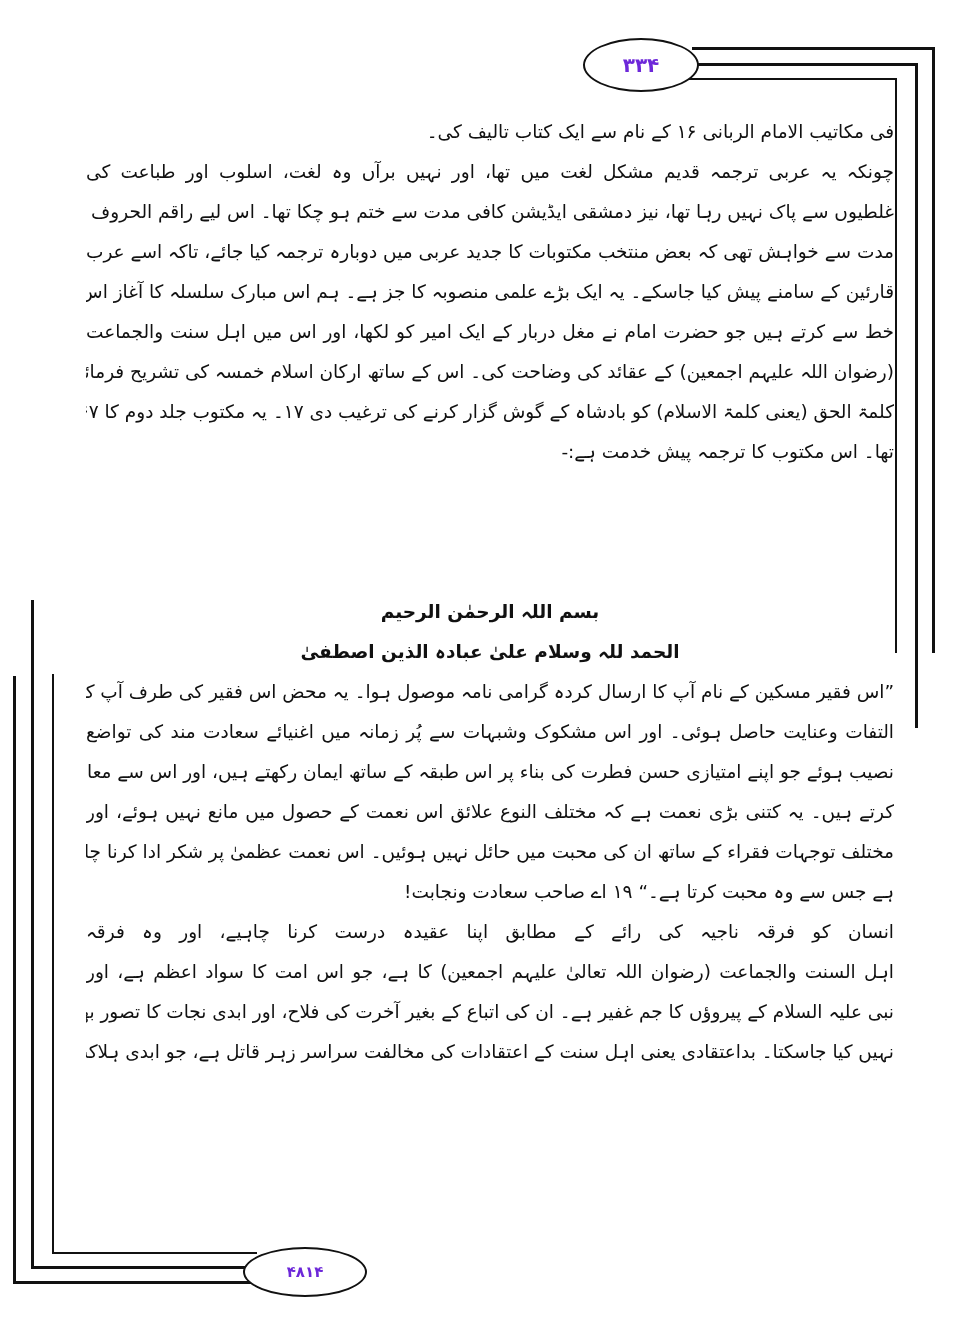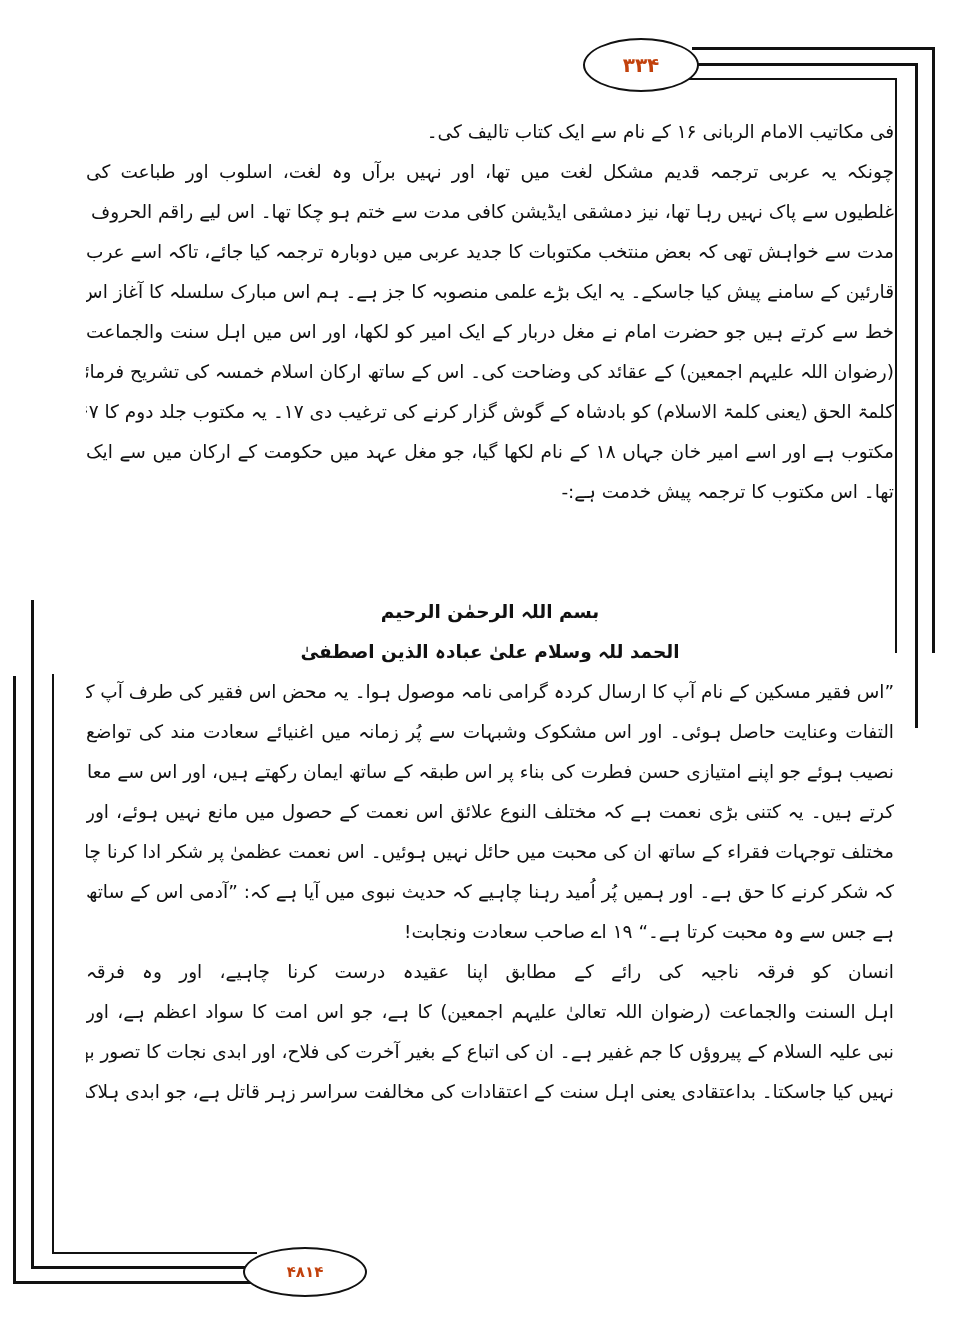--- a/index.html
+++ b/index.html
@@ -5,21 +5,21 @@
     html, body { margin: 0; padding: 0; }
     body {
       width: 960px; height: 1321px; position: relative; overflow: hidden;
       background: #ffffff; color: #111;
       font-family: "DejaVu Sans", sans-serif;
     }
     .frame-line { position: absolute; background: #111; }
     .oval {
       position: absolute; border: 2px solid #111; border-radius: 50%;
       background: #fff; display: flex; align-items: center; justify-content: center;
-      font-family: "DejaVu Sans", sans-serif; font-weight: bold; color: #c2410c;
+      font-family: "DejaVu Sans", sans-serif; font-weight: bold; color: #6d28d9;
     }
     .oval-top { left: 583px; top: 38px; width: 112px; height: 50px; font-size: 20px; letter-spacing: 1px; }
     .oval-bottom { left: 243px; top: 1247px; width: 120px; height: 46px; font-size: 15px; }
     .text {
       position: absolute; left: 86px; width: 808px; direction: rtl; text-align: justify;
       font-family: "DejaVu Sans", sans-serif; font-size: 18.5px; line-height: 40px;
       text-align-last: right;
     }
     .line { display: block; height: 40px; white-space: nowrap; overflow: hidden; text-align: center; }
     .line.full { text-align: justify; text-align-last: justify; }
@@ -48,34 +48,32 @@
 
 <div class="text" style="top:112px;">
   <span class="line">فی مکاتیب الامام الربانی ۱۶ کے نام سے ایک کتاب تالیف کی۔</span>
   <span class="line full">چونکہ یہ عربی ترجمہ قدیم مشکل لغت میں تھا، اور نہیں برآں وہ لغت، اسلوب اور طباعت کی</span>
   <span class="line full">غلطیوں سے پاک نہیں رہا تھا، نیز دمشقی ایڈیشن کافی مدت سے ختم ہو چکا تھا۔ اس لیے راقم الحروف کی</span>
   <span class="line full">مدت سے خواہش تھی کہ بعض منتخب مکتوبات کا جدید عربی میں دوبارہ ترجمہ کیا جائے، تاکہ اسے عرب</span>
   <span class="line full">قارئین کے سامنے پیش کیا جاسکے۔ یہ ایک بڑے علمی منصوبہ کا جز ہے۔ ہم اس مبارک سلسلہ کا آغاز اس</span>
   <span class="line full">خط سے کرتے ہیں جو حضرت امام نے مغل دربار کے ایک امیر کو لکھا، اور اس میں اہل سنت والجماعت</span>
   <span class="line full">(رضوان اللہ علیہم اجمعین) کے عقائد کی وضاحت کی۔ اس کے ساتھ ارکان اسلام خمسہ کی تشریح فرمائی، اور</span>
   <span class="line full">کلمۃ الحق (یعنی کلمۃ الاسلام) کو بادشاہ کے گوش گزار کرنے کی ترغیب دی ۱۷۔ یہ مکتوب جلد دوم کا ۶۷واں</span>
-  <span class="line full">مکتوب ہے اور اسے امیر خان جہاں ۱۸ کے نام لکھا گیا، جو مغل عہد میں حکومت کے ارکان میں سے ایک</span>
   <span class="line">تھا۔ اس مکتوب کا ترجمہ پیش خدمت ہے:-</span>
 </div>
 
 <div class="text" style="top:592px;">
   <span class="line center">بسم اللہ الرحمٰن الرحیم</span>
   <span class="line center">الحمد للہ وسلام علیٰ عبادہ الذین اصطفیٰ</span>
 </div>
 
 <div class="text" style="top:672px;">
   <span class="line full">”اس فقیر مسکین کے نام آپ کا ارسال کردہ گرامی نامہ موصول ہوا۔ یہ محض اس فقیر کی طرف آپ کا</span>
   <span class="line full">التفات وعنایت حاصل ہوئی۔ اور اس مشکوک وشبہات سے پُر زمانہ میں اغنیائے سعادت مند کی تواضع</span>
   <span class="line full">نصیب ہوئے جو اپنے امتیازی حسن فطرت کی بناء پر اس طبقہ کے ساتھ ایمان رکھتے ہیں، اور اس سے معاملہ</span>
   <span class="line full">کرتے ہیں۔ یہ کتنی بڑی نعمت ہے کہ مختلف النوع علائق اس نعمت کے حصول میں مانع نہیں ہوئے، اور</span>
   <span class="line full">مختلف توجہات فقراء کے ساتھ ان کی محبت میں حائل نہیں ہوئیں۔ اس نعمت عظمیٰ پر شکر ادا کرنا چاہیے جیسا</span>
-  <span class="line full">کہ شکر کرنے کا حق ہے۔ اور ہمیں پُر اُمید رہنا چاہیے کہ حدیث نبوی میں آیا ہے کہ: ”آدمی اس کے ساتھ</span>
   <span class="line">ہے جس سے وہ محبت کرتا ہے۔“ ۱۹ اے صاحب سعادت ونجابت!</span>
   <span class="line full">انسان کو فرقہ ناجیہ کی رائے کے مطابق اپنا عقیدہ درست کرنا چاہیے، اور وہ فرقہ</span>
   <span class="line full">اہل السنت والجماعت (رضوان اللہ تعالیٰ علیہم اجمعین) کا ہے، جو اس امت کا سواد اعظم ہے، اور</span>
   <span class="line full">نبی علیہ السلام کے پیروؤں کا جم غفیر ہے۔ ان کی اتباع کے بغیر آخرت کی فلاح، اور ابدی نجات کا تصور بھی</span>
   <span class="line full">نہیں کیا جاسکتا۔ بداعتقادی یعنی اہل سنت کے اعتقادات کی مخالفت سراسر زہر قاتل ہے، جو ابدی ہلاکت پر</span>
 </div>
 
 </body></html>

